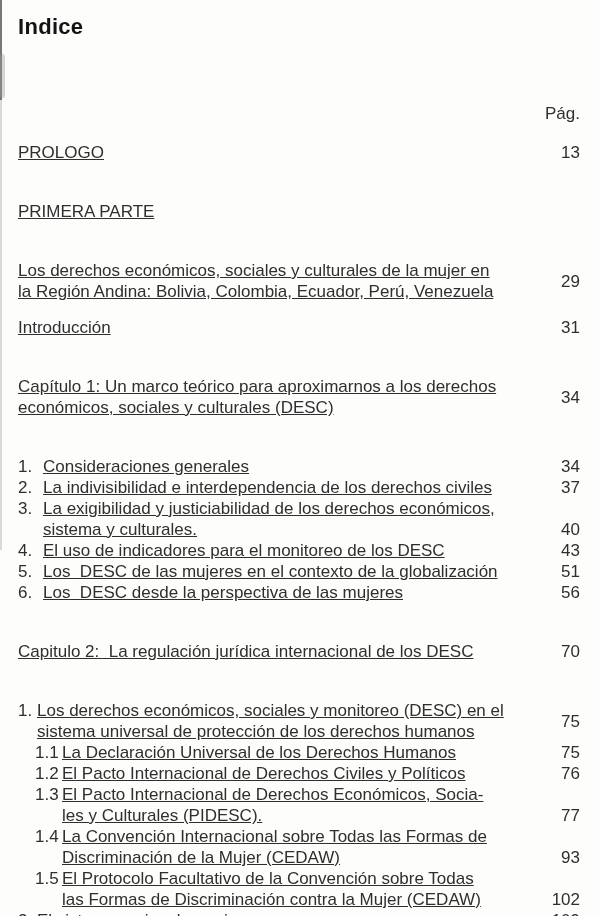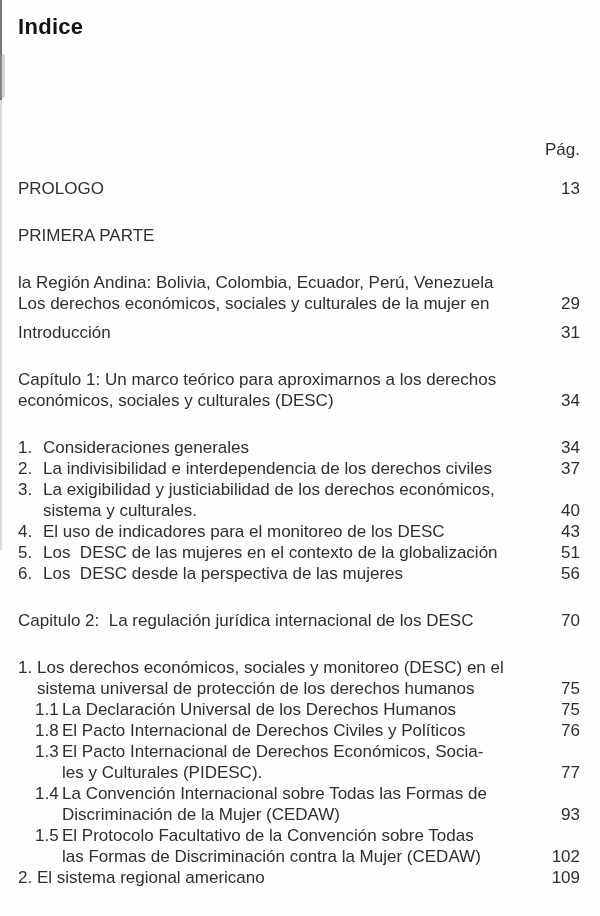--- a/index.html
+++ b/index.html
@@ -18,34 +18,34 @@
   .doc-title{
     margin:0;
     font-size:22px;
     line-height:24px;
     font-weight:700;
     letter-spacing:.3px;
     color:#141414;
   }
   .row{display:flex;align-items:flex-end;}
   .text{flex:1 1 auto;min-width:0;}
-  .line{white-space:pre-wrap;}
+  .line{white-space:pre-wrap;text-decoration:underline;}
   .page-col{flex:0 0 46px;text-align:right;white-space:pre;}
   
   .l1 .text{padding-left:25px;}
   .l1 .num{display:inline-block;width:25px;margin-left:-25px;}
   .l2 .text{padding-left:19px;}
   .l2 .num{display:inline-block;width:19px;margin-left:-19px;}
   .sub .text{padding-left:44px;}
   .sub .num{display:inline-block;width:27px;margin-left:-27px;}
   
-  .gap-pag{margin-top:100px;}
+  .gap-pag{margin-top:64px;}
   .gap18{margin-top:18px;}
-  .gap22{margin-top:26px;}
-  .gap24{margin-top:8px;}
+  .gap22{margin-top:38px;align-items:center;}
+  .gap24{margin-top:15px;}
   
   .scan-e1{position:absolute;left:0;top:0;width:2px;height:100px;background:#4a4a4a;opacity:.75;}
   .scan-e2{position:absolute;left:0;top:54px;width:5px;height:44px;background:#9a9a9a;opacity:.4;border-radius:3px;}
   .scan-e3{position:absolute;left:0;top:100px;width:2px;height:450px;background:#8a8a8a;opacity:.3;}
 </style>
 </head>
 <body>
 
 <div class="doc-page">
   <div class="scan-e1"></div>
@@ -68,22 +68,22 @@
 
   <div class="row gap22">
     <div class="text">
         <div class="line">PRIMERA PARTE</div>
       </div>
     <div class="page-col"></div>
   </div>
 
   <div class="row gap22">
     <div class="text">
+      <div class="line">Los derechos económicos, sociales y culturales de la mujer en</div>
       <div class="line">la Región Andina: Bolivia, Colombia, Ecuador, Perú, Venezuela</div>
-      <div class="line">Los derechos económicos, sociales y culturales de la mujer en</div>
     </div>
     <div class="page-col">29</div>
   </div>
 
   <div class="row gap24">
     <div class="text">
         <div class="line">Introducción</div>
       </div>
     <div class="page-col">31</div>
   </div>
@@ -156,21 +156,21 @@
 
   <div class="row sub">
     <div class="text">
         <div class="line"><span class="num">1.1</span><span>La Declaración Universal de los Derechos Humanos</span></div>
       </div>
     <div class="page-col">75</div>
   </div>
 
   <div class="row sub">
     <div class="text">
-        <div class="line"><span class="num">1.8</span><span>El Pacto Internacional de Derechos Civiles y Políticos</span></div>
+        <div class="line"><span class="num">1.2</span><span>El Pacto Internacional de Derechos Civiles y Políticos</span></div>
       </div>
     <div class="page-col">76</div>
   </div>
 
   <div class="row sub">
     <div class="text">
       <div class="line"><span class="num">1.3</span><span>El Pacto Internacional de Derechos Económicos, Socia-</span></div>
       <div class="line">les y Culturales (PIDESC).</div>
     </div>
     <div class="page-col">77</div>

